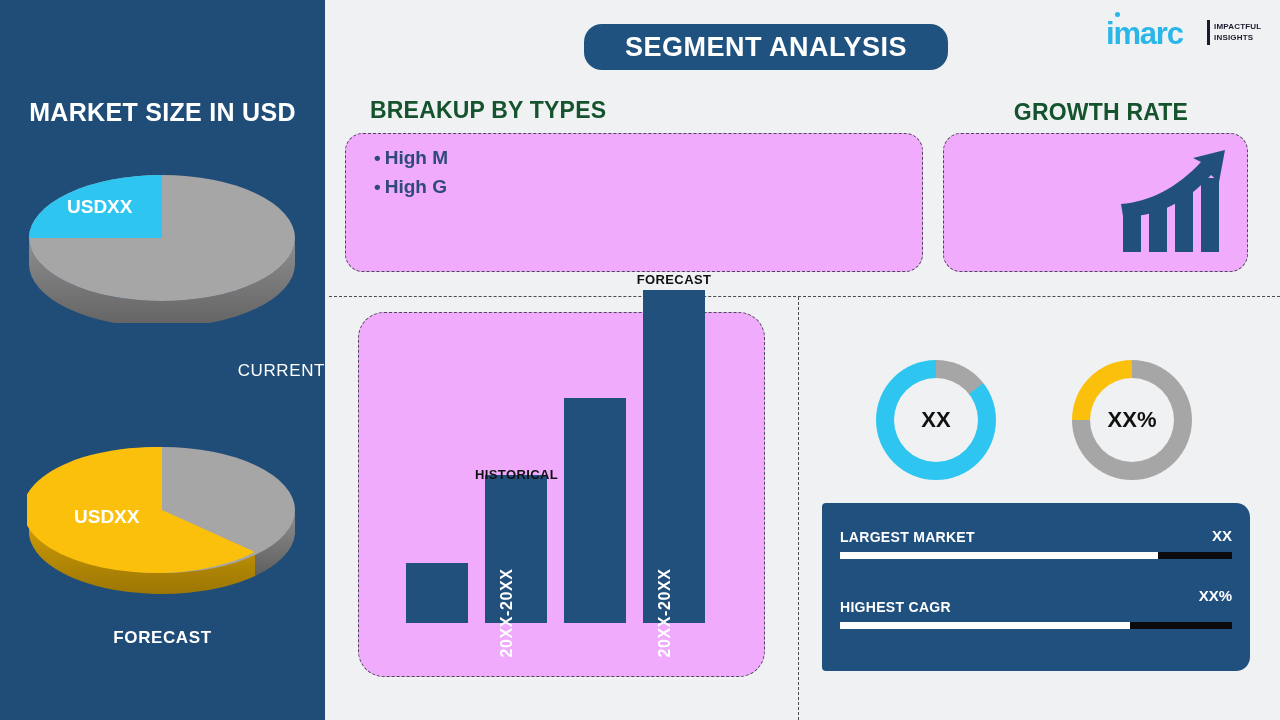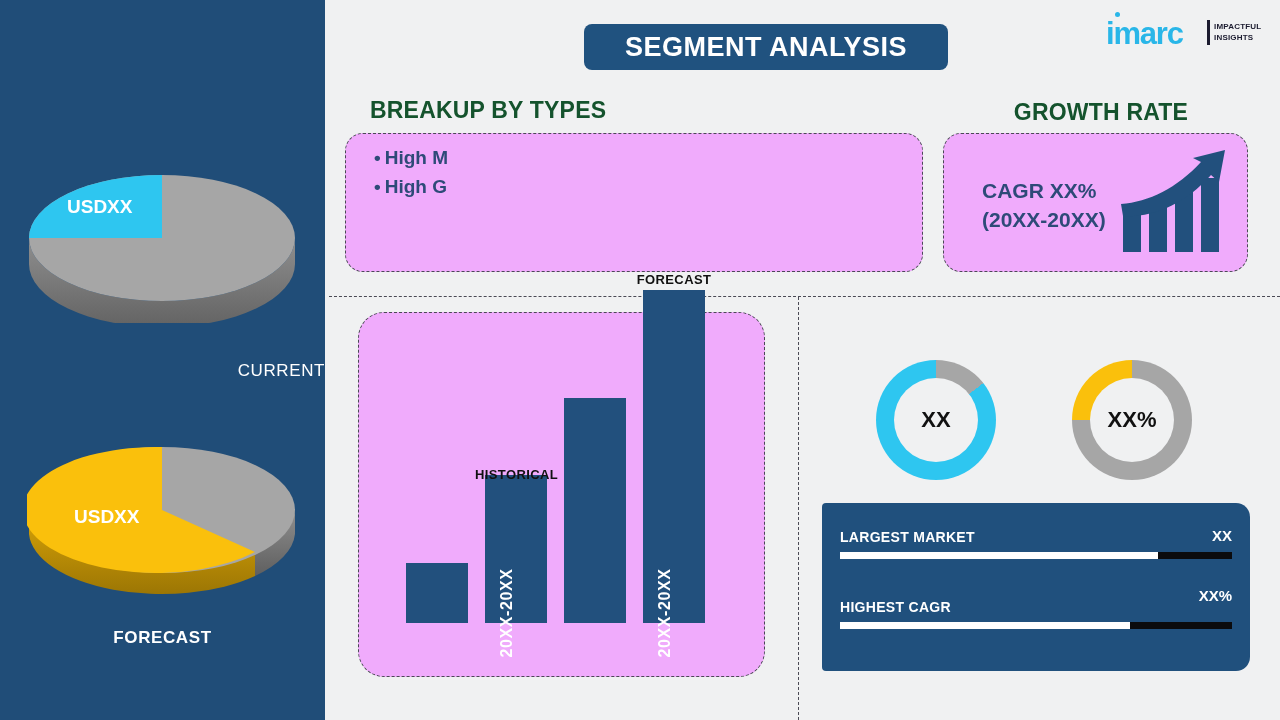--- a/index.html
+++ b/index.html
@@ -69,21 +69,21 @@
   }
   #pie-current-label { left: 67px; top: 196px; }
   #pie-forecast-label { left: 74px; top: 506px; }
 
   
   #title-banner {
     position: absolute;
     left: 584px; top: 24px;
     width: 364px; height: 46px;
     background: #20527f;
-    border-radius: 8px;
+    border-radius: 18px;
     display: flex;
     align-items: center;
     justify-content: center;
   }
   #title-banner-text {
     color: #ffffff;
     font-size: 27px;
     font-weight: bold;
     letter-spacing: 0.5px;
   }
@@ -300,20 +300,21 @@
     background: #ffffff;
   }
 </style>
 </head>
 <body>
 
 <div id="page">
 
   <div id="left-panel">
 
+    <div id="left-panel-title">MARKET SIZE IN USD</div>
 
     <div id="pie-current-wrap" class="pie-wrap">
       <svg width="270" height="155" viewBox="0 0 270 155">
         <defs>
           <linearGradient id="gradGrayDepth" x1="0" y1="0" x2="0" y2="1">
             <stop offset="0%" stop-color="#8f8f8f"></stop>
             <stop offset="100%" stop-color="#636363"></stop>
           </linearGradient>
         </defs>
 
@@ -376,24 +377,20 @@
       </li>
       <li>
         <span class="bullet">•</span><span>High G</span>
       </li>
     </ul>
   </div>
 
   <div id="heading-growth" class="section-heading">GROWTH RATE</div>
 
   <div id="card-growth" class="dashed-card">
-    <div id="cagr-text">
-      <span>CAGR XX%</span><br>
-      <span>(20XX-20XX)</span>
-    </div>
     <div id="growth-icon">
       <svg width="112" height="108" viewBox="0 0 112 108">
 
         <rect x="4" y="64" width="18" height="40" fill="#22507d"></rect>
         <rect x="30" y="56" width="18" height="48" fill="#22507d"></rect>
         <rect x="56" y="44" width="18" height="60" fill="#22507d"></rect>
         <rect x="82" y="30" width="18" height="74" fill="#22507d"></rect>
 
         <path d="M 2,56 C 30,54 58,40 82,14 L 74,10 L 106,2 L 100,34 L 92,27
                  C 66,56 34,70 4,68 Z" fill="#22507d"></path>

